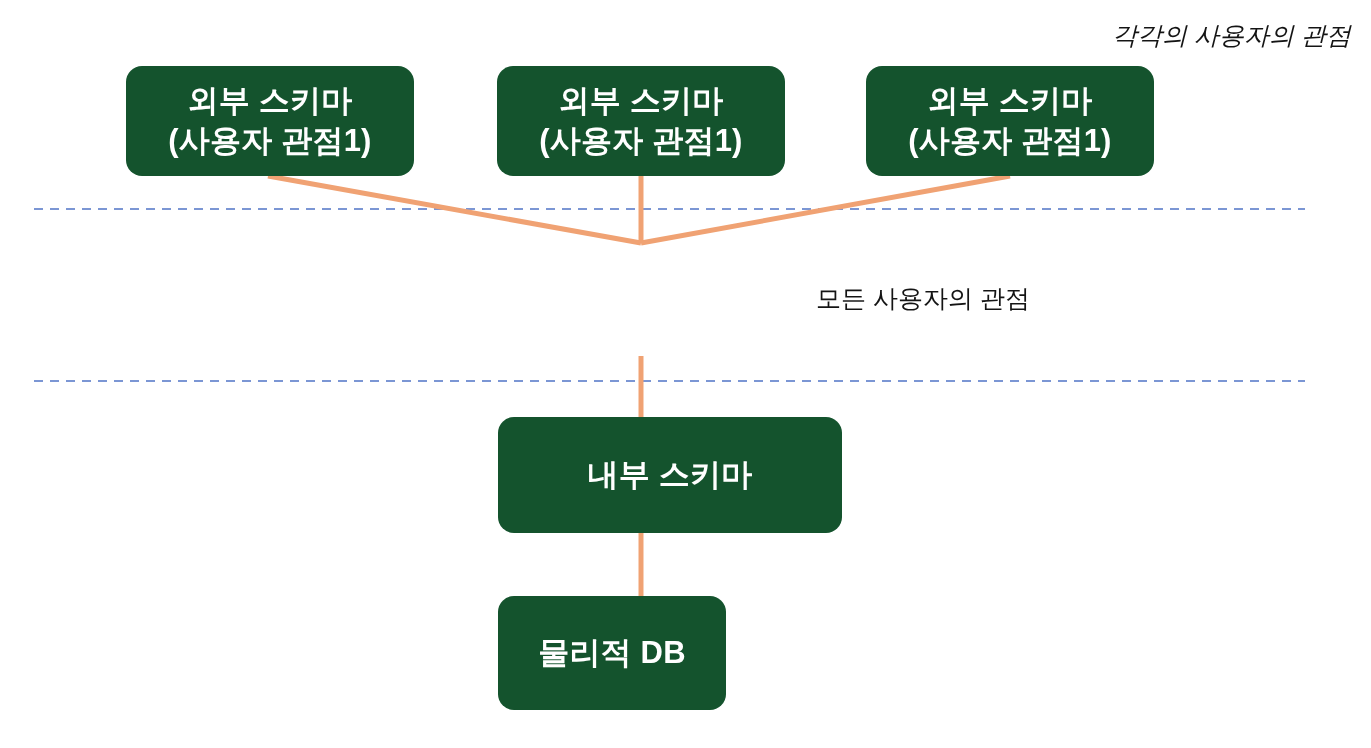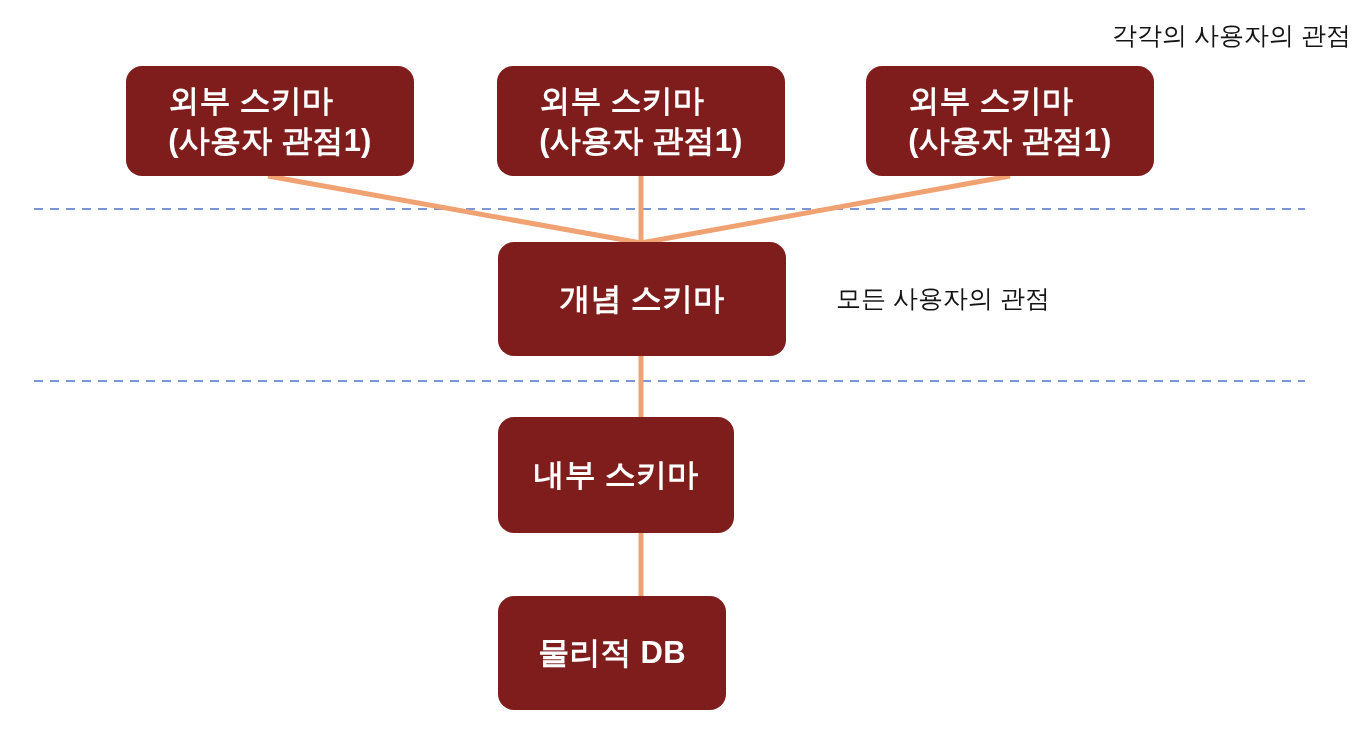--- a/index.html
+++ b/index.html
@@ -21,49 +21,50 @@
     position: absolute;
     left: 0;
     top: 0;
     width: 1371px;
     height: 748px;
     pointer-events: none;
   }
   .node {
     position: absolute;
     box-sizing: border-box;
-    background: #7f1d1d;
+    background: #14532d;
     border-radius: 16px;
     display: flex;
     align-items: center;
     justify-content: center;
+    text-align: center;
     color: #ffffff;
     font-weight: bold;
     font-size: 31px;
     line-height: 1.30;
     letter-spacing: 0.2px;
     white-space: pre-line;
   }
   .node-ext1 { left: 126px; top: 66px;  width: 288px; height: 110px; }
   .node-ext2 { left: 497px; top: 66px;  width: 288px; height: 110px; }
   .node-ext3 { left: 866px; top: 66px;  width: 288px; height: 110px; }
   .node-concept  { left: 498px; top: 242px; width: 288px; height: 114px; }
-  .node-internal { left: 498px; top: 417px; width: 236px; height: 116px; }
+  .node-internal { left: 498px; top: 417px; width: 344px; height: 116px; }
   .node-physical { left: 498px; top: 596px; width: 228px; height: 114px; }
 
   .caption {
     position: absolute;
     color: #141414;
     font-size: 25px;
     font-weight: normal;
     line-height: 1.2;
     white-space: nowrap;
   }
-  .caption-top   { left: 1112px; top: 20px; }
-  .caption-mid   { left: 836px;  top: 283px; }
+  .caption-top   { left: 1112px; top: 20px; font-style: italic; }
+  .caption-mid   { left: 816px;  top: 283px; }
   .caption-lower { left: 705px;  top: 552px; }
 </style>
 </head>
 <body>
 
 <div id="canvas">
 
   <svg class="svg-layer" width="1371" height="748" viewBox="0 0 1371 748">
 
     <line x1="34" y1="209" x2="1305" y2="209" stroke="#7B96D4" stroke-width="2.2" stroke-dasharray="9 7"></line>
@@ -84,23 +85,20 @@
   <div class="node node-ext2">
     <span>외부 스키마
 (사용자 관점1)</span>
   </div>
 
   <div class="node node-ext3">
     <span>외부 스키마
 (사용자 관점1)</span>
   </div>
 
-  <div class="node node-concept">
-    <span>개념 스키마</span>
-  </div>
 
   <div class="node node-internal">
     <span>내부 스키마</span>
   </div>
 
   <div class="node node-physical">
     <span>물리적 DB</span>
   </div>
 
   <div class="caption caption-top">각각의 사용자의 관점</div>

